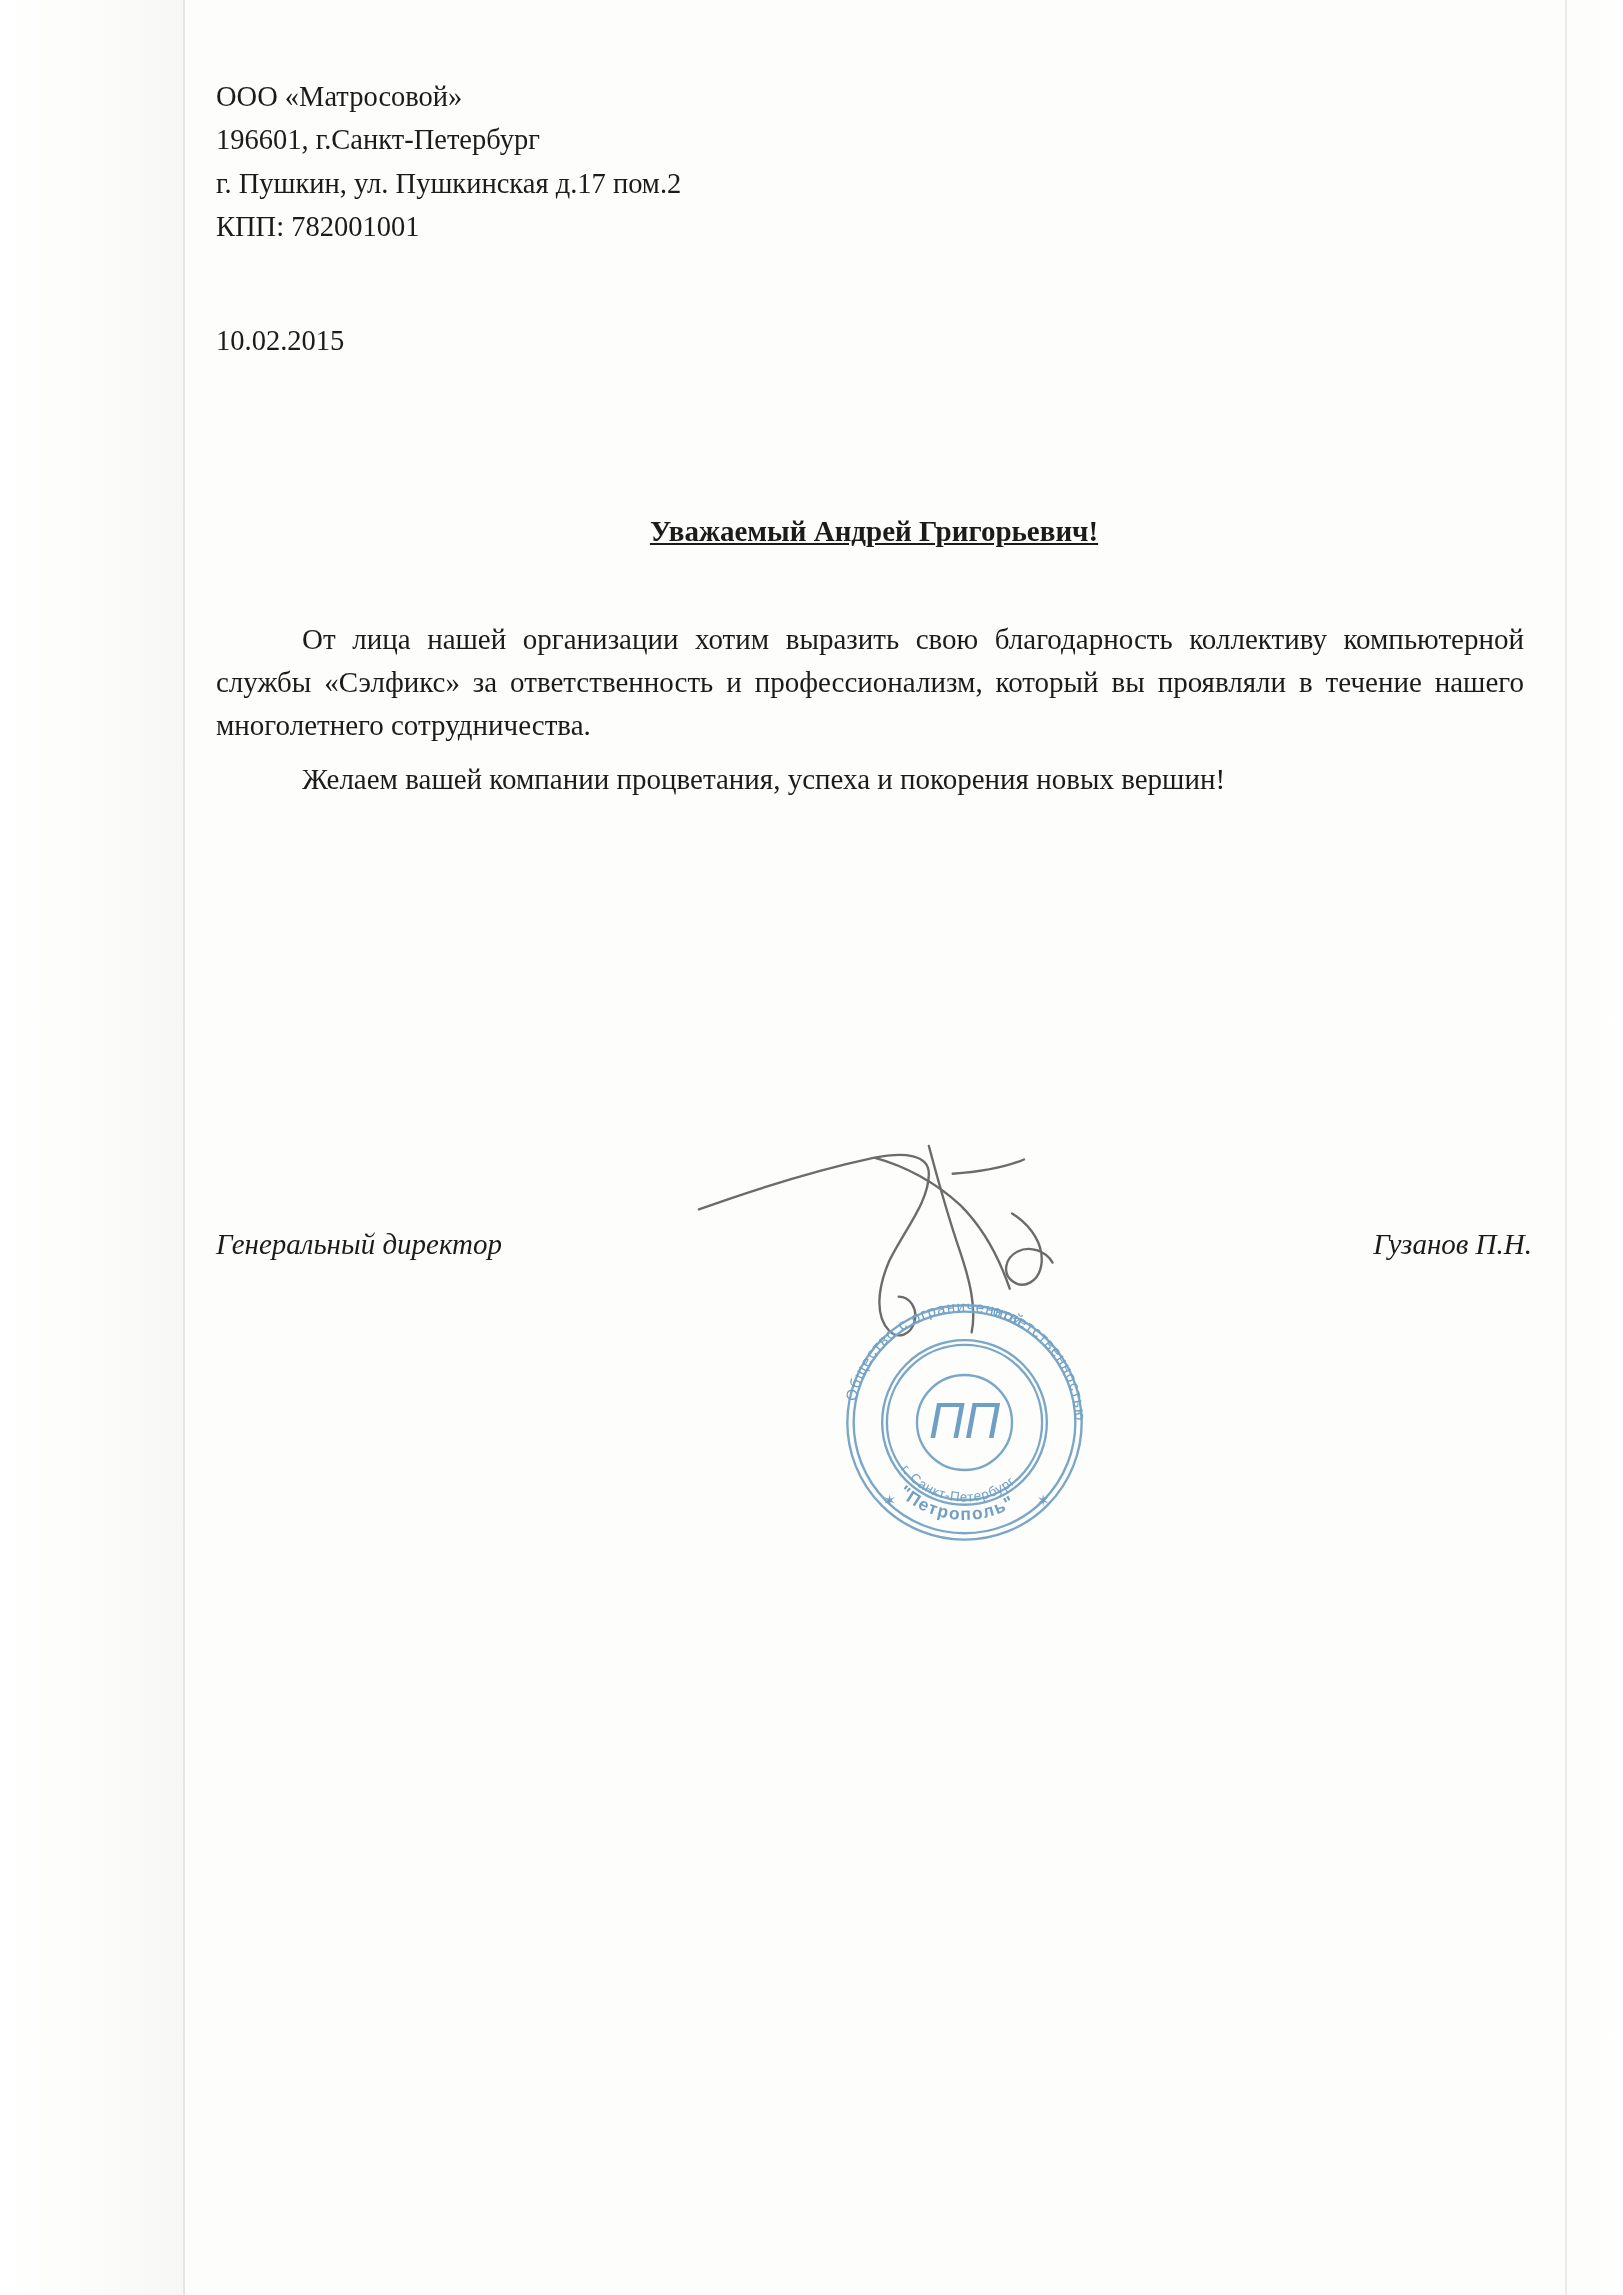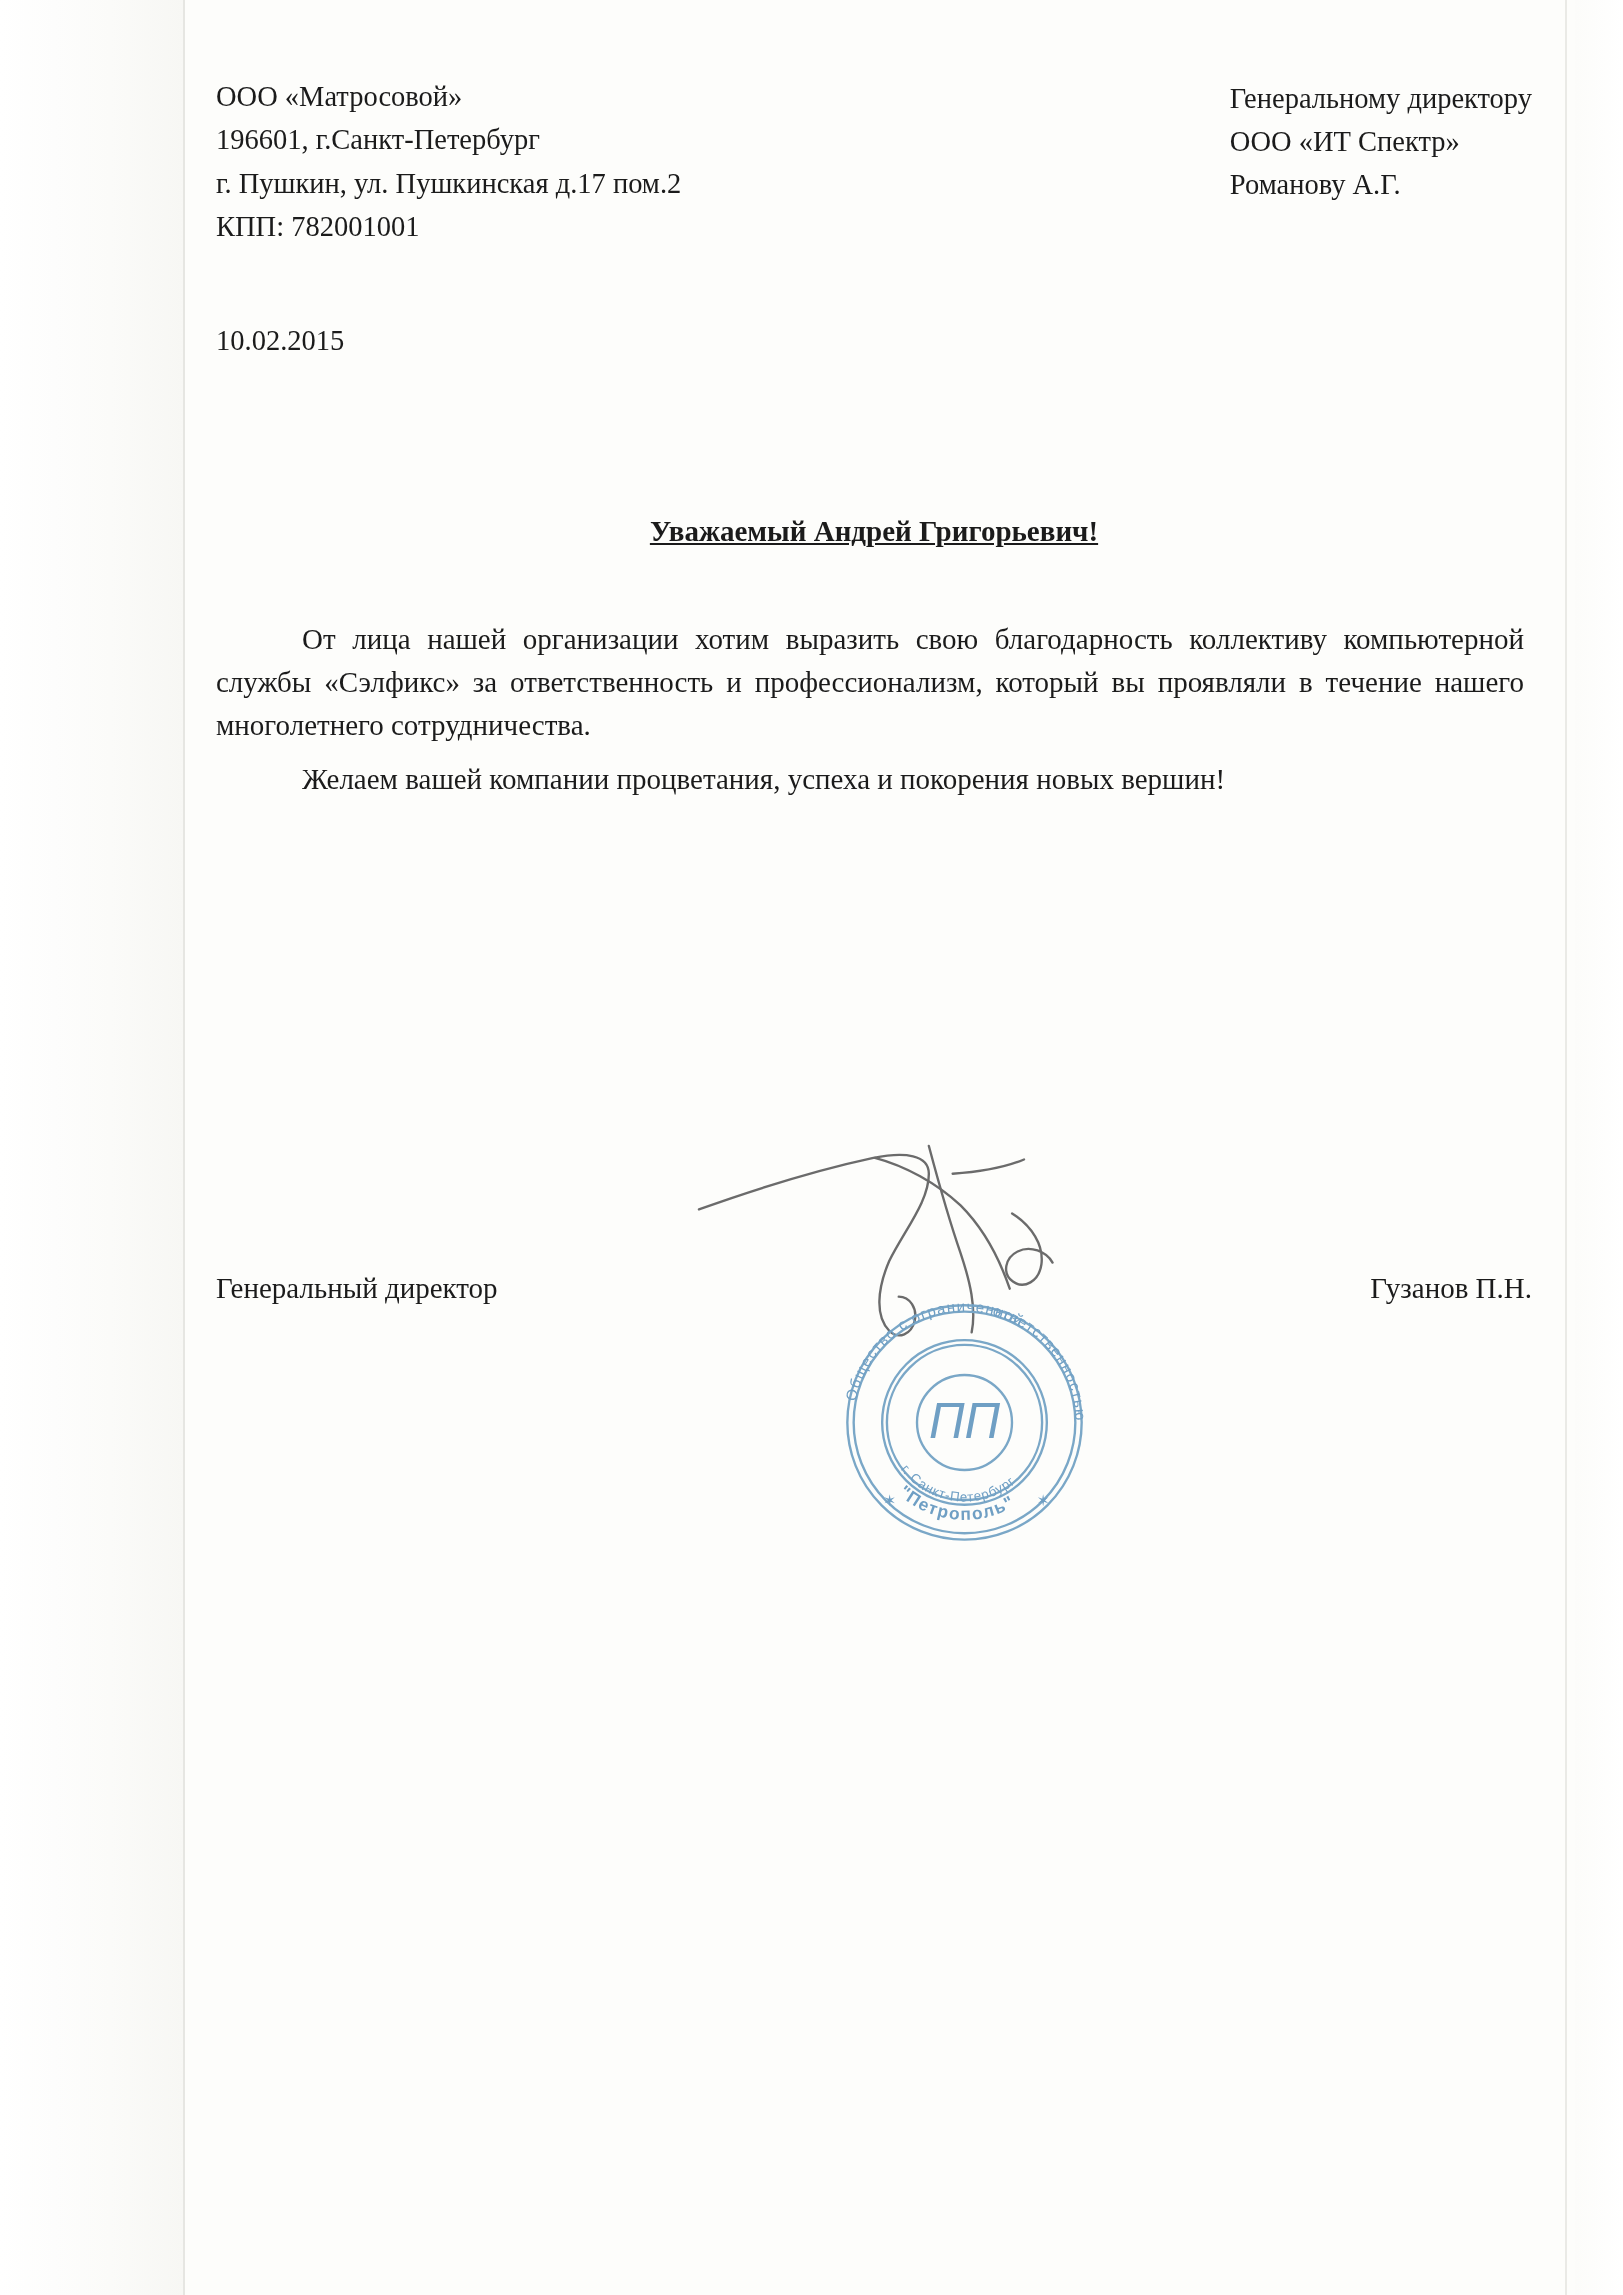--- a/index.html
+++ b/index.html
@@ -109,25 +109,26 @@
     text-align: justify;
     text-indent: 86px;
   }
   .body-text p:last-child {
     margin-bottom: 12px;
   }
 
   .signature-row {
     position: absolute;
     left: 32px;
-    top: 1272px;
+    top: 1228px;
     width: 1316px;
     display: flex;
     justify-content: space-between;
     font-size: 29px;
+    font-style: italic;
   }
 
   
   .signature-ink {
     position: absolute;
     left: 507px;
     top: 1126px;
     width: 444px;
     height: 262px;
     pointer-events: none;
@@ -156,25 +157,20 @@
   <div class="scan-line-right"></div>
 
   <div class="content">
 
     <div class="header-row">
       <div class="sender">
         <div>ООО «Матросовой»</div>
         <div>196601, г.Санкт-Петербург</div>
         <div>г. Пушкин, ул. Пушкинская д.17 пом.2</div>
         <div>КПП: 782001001</div>
-      </div>
-      <div class="addressee">
-        <div>Генеральному директору</div>
-        <div>ООО «ИТ Спектр»</div>
-        <div>Романову А.Г.</div>
       </div>
     </div>
 
     <div class="doc-date">10.02.2015</div>
 
     <div class="salutation">Уважаемый Андрей Григорьевич!</div>
 
     <div class="body-text">
       <p>От лица нашей организации хотим выразить свою благодарность коллективу компьютерной службы «Сэлфикс» за ответственность и профессионализм, который вы проявляли в течение нашего многолетнего сотрудничества.</p>
       <p>Желаем вашей компании процветания, успеха и покорения новых вершин!</p>

